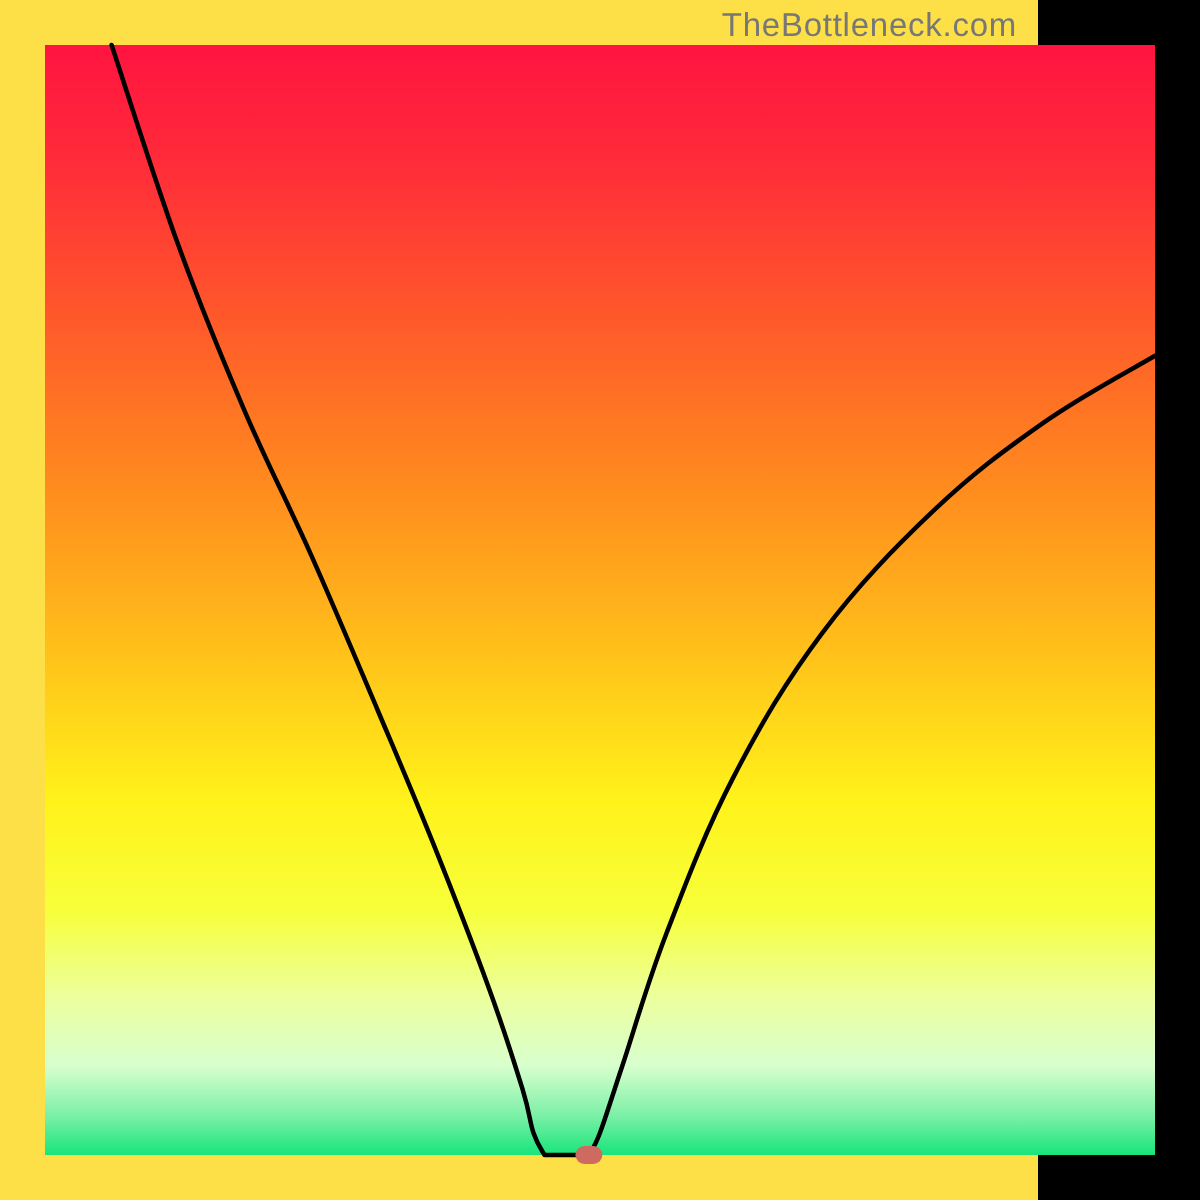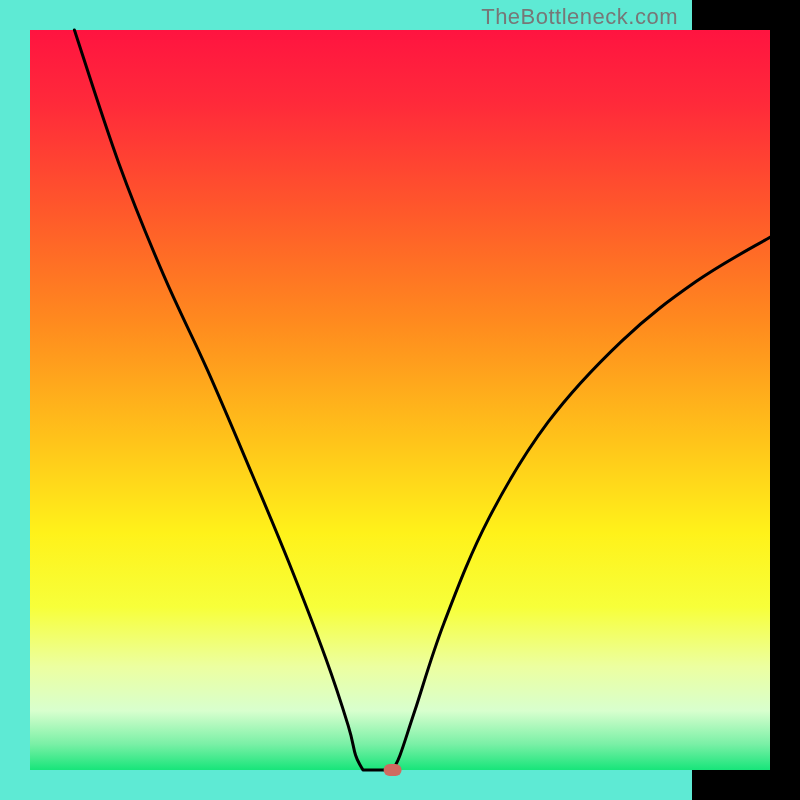--- a/index.html
+++ b/index.html
@@ -8,21 +8,21 @@
     width: 800px;
     height: 800px;
     background: #000;
     overflow: hidden;
     font-family: Arial, Helvetica, sans-serif;
   }
   .frame {
     position: relative;
     width: 692px;
     height: 800px;
-    background: #5eead4;
+    background: #fde047;
   }
   .watermark {
     position: absolute;
     top: 4px;
     right: 14px;
     color: #777;
     font-size: 22px;
     font-weight: 500;
     letter-spacing: 0.5px;
     z-index: 5;

